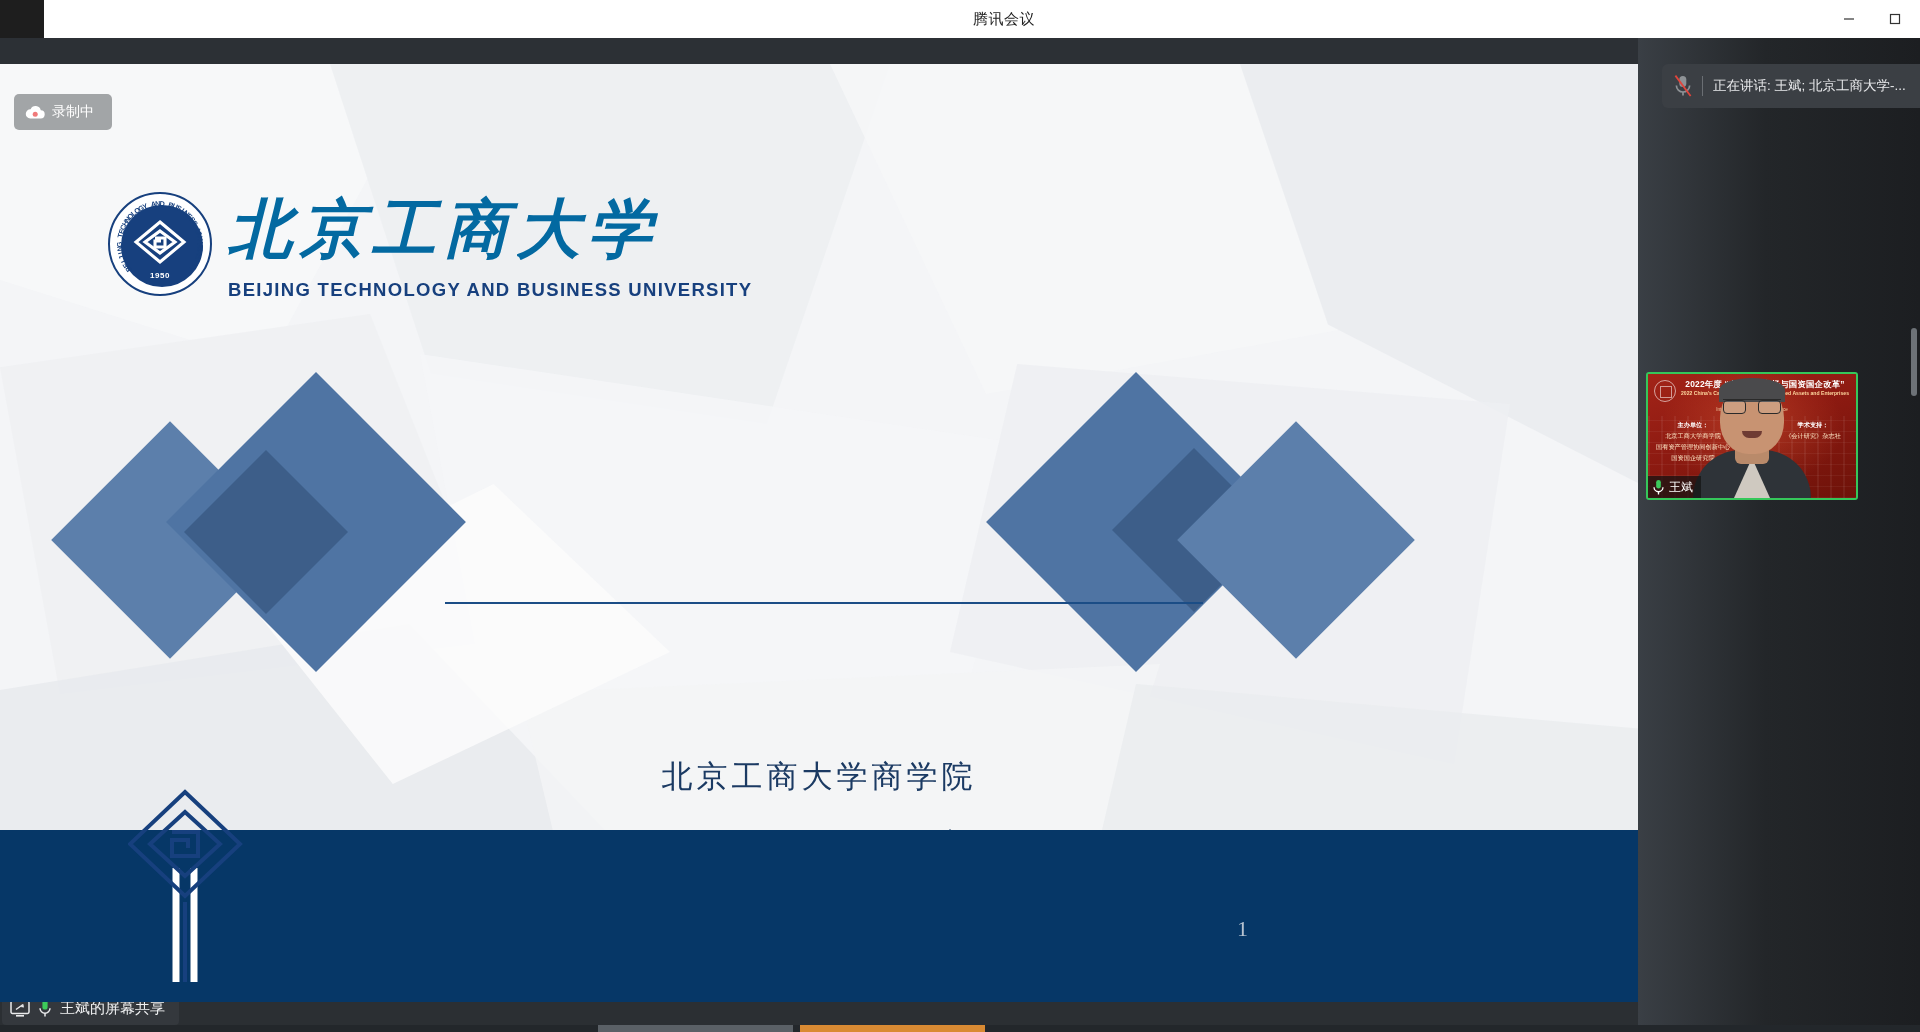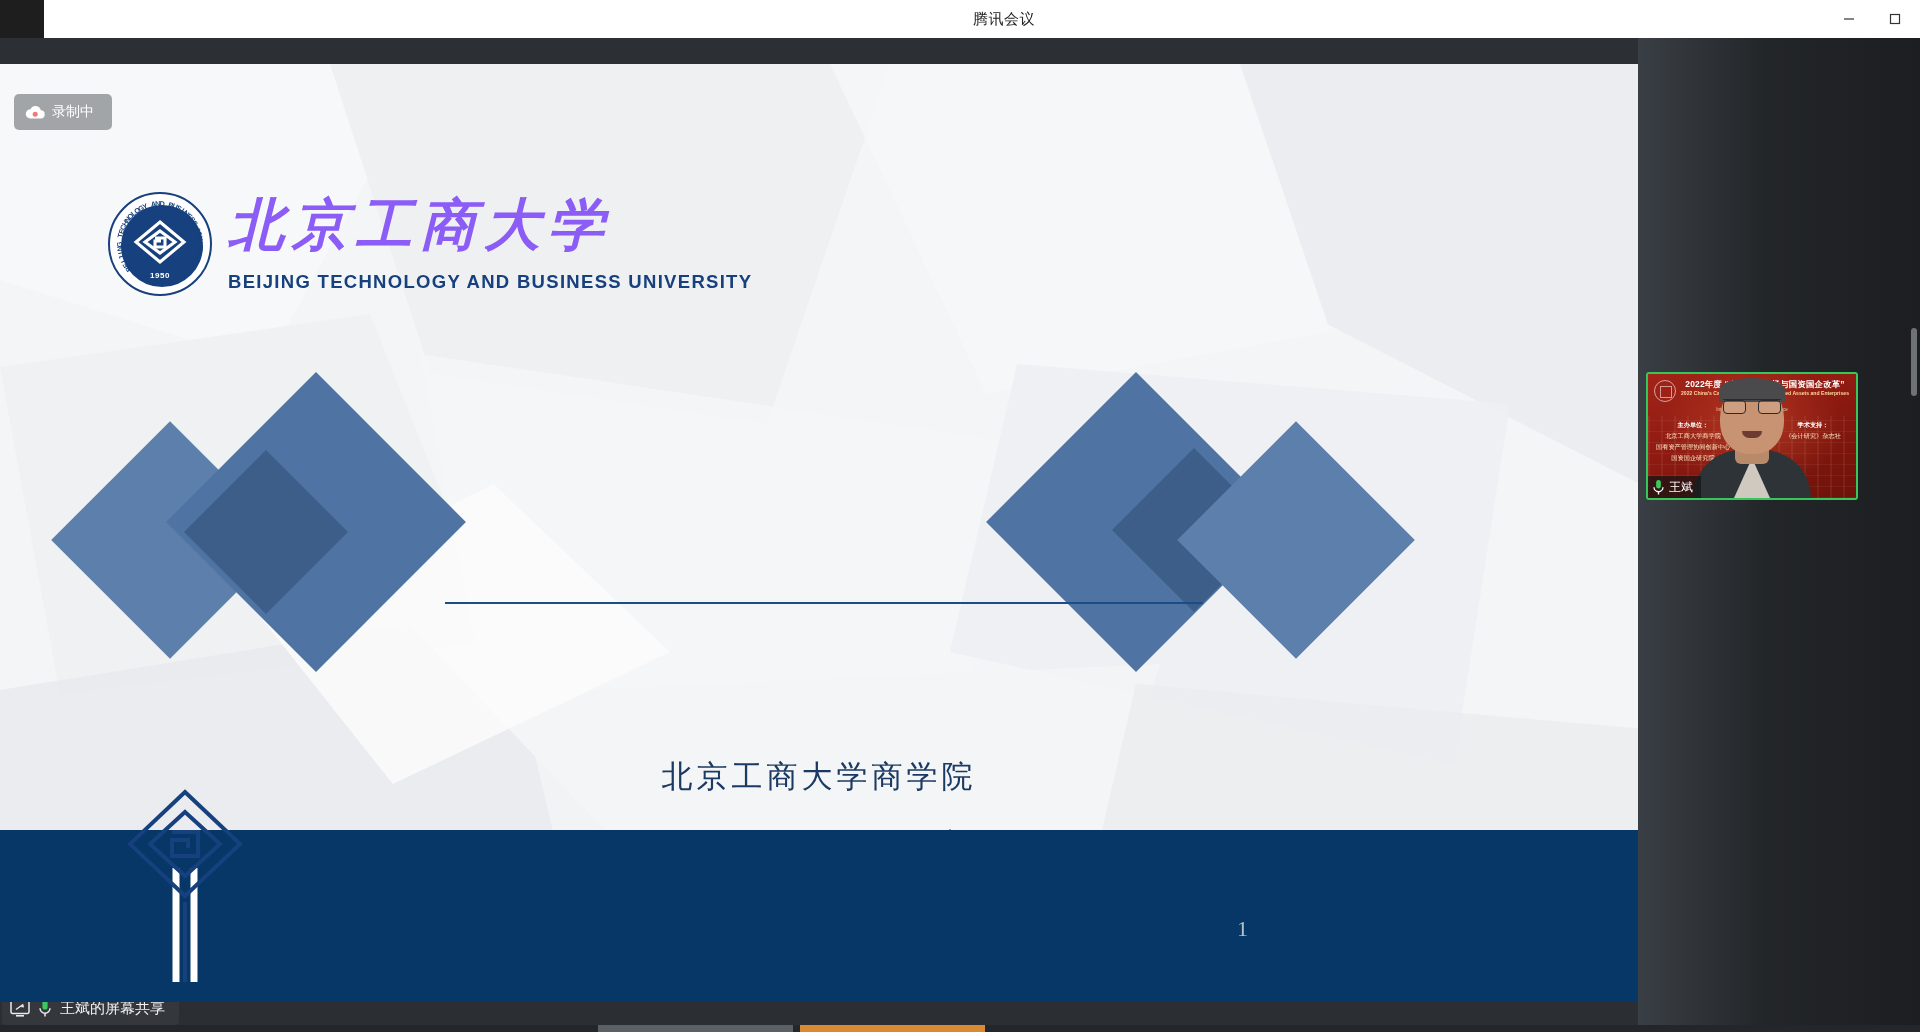--- a/index.html
+++ b/index.html
@@ -263,22 +263,22 @@
     position: absolute; inset: 0;
     font-size: 7.2px; font-weight: bold; color: #17407e;
   }
   .seal-ring-text span {
     position: absolute; left: 50%; top: 50%;
     transform-origin: 0 0;
   }
   .uni-names { padding-top: 4px; }
   .uni-cn {
     font-family: "Liberation Serif", serif;
-    font-size: 56px; font-weight: bold; font-style: italic;
-    color: #8b5cf6; letter-spacing: 8px; line-height: 1.05;
+    font-size: 64px; font-weight: bold; font-style: italic;
+    color: #0369a1; letter-spacing: 8px; line-height: 1.05;
     white-space: nowrap;
   }
   .uni-en {
     font-size: 18.5px; font-weight: bold; color: #17407e;
     letter-spacing: 1.3px; margin-top: 16px; white-space: nowrap;
   }
 
   
   .dia { position: absolute; transform: rotate(45deg); }
 
@@ -524,20 +524,32 @@
           <path d="M2 9.2a5 5 0 0 0 10 0" fill="none" stroke="#e9eaec" stroke-width="1.5"></path>
           <line x1="7" y1="14.2" x2="7" y2="17.4" stroke="#e9eaec" stroke-width="1.5"></line>
         </svg>
       </span>
       <span class="label">王斌的屏幕共享</span>
     </div>
   </div>
 
   <div class="sidebar">
 
+    <div class="speaking-toast">
+      <span class="mic-muted">
+        <svg width="20" height="24" viewBox="0 0 20 24">
+          <rect x="6.3" y="2" width="7" height="11" rx="3.5" fill="#8e9296"></rect>
+          <path d="M3.4 11.4a6.6 6.6 0 0 0 13.2 0" fill="none" stroke="#8e9296" stroke-width="1.7"></path>
+          <line x1="10" y1="18" x2="10" y2="21.6" stroke="#8e9296" stroke-width="1.7"></line>
+          <line x1="2.4" y1="1.6" x2="17.6" y2="22" stroke="#e0453c" stroke-width="1.8"></line>
+        </svg>
+      </span>
+      <span class="toast-divider"></span>
+      <span class="toast-text">正在讲话: 王斌; 北京工商大学-...</span>
+    </div>
 
     <div class="sidebar-scroll"></div>
 
     <div class="video-tile">
       <div class="video-bg"></div>
       <div class="vseal"></div>
       <div class="vbanner-cn">2022年度 “中国资本市场与国资国企改革”</div>
       <div class="vbanner-en">2022 China's Capital Market and State-Owned Assets and Enterprises</div>
       <div class="vbanner-sub">International Academic Conference</div>
 

